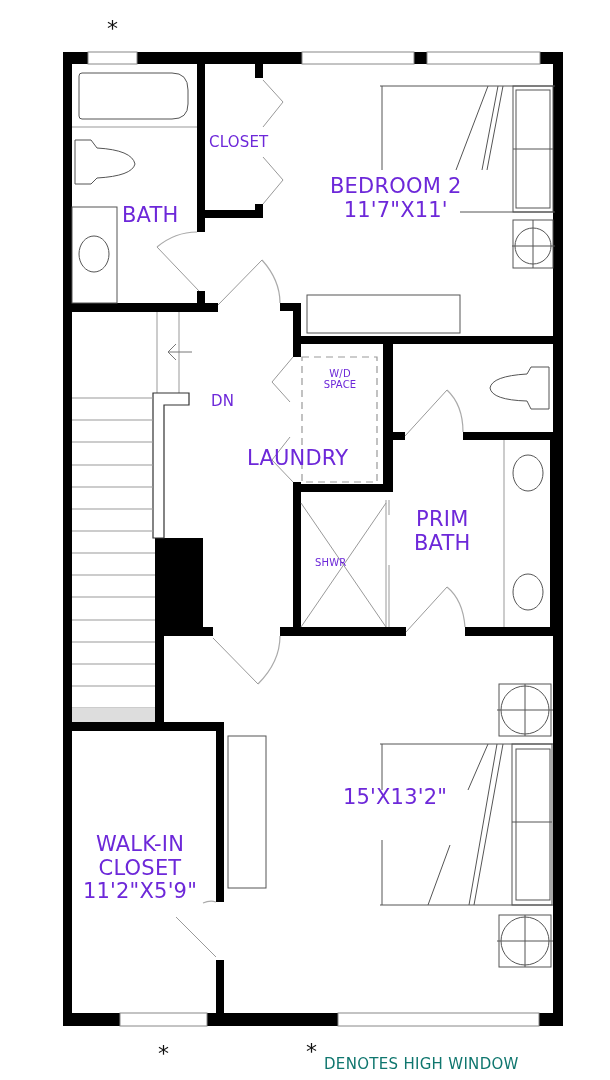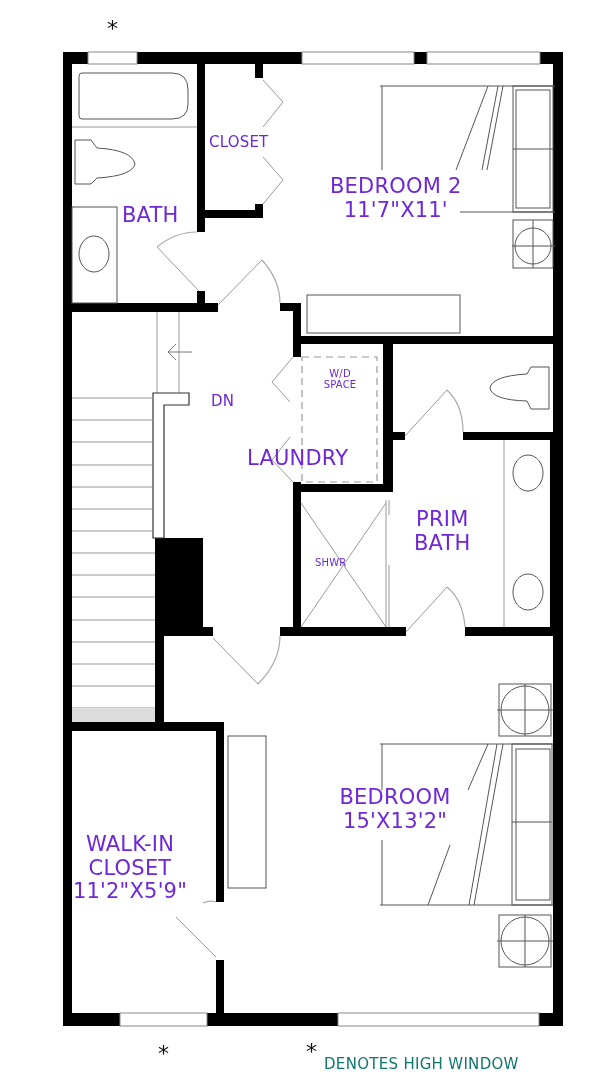--- a/index.html
+++ b/index.html
@@ -248,25 +248,24 @@
 <div class="lbl lg" style="left:247px; top:447px;text-align:center;">LAUNDRY</div>
 
 <div class="lbl lg" style="left:414px; top:508px;">
   <div>PRIM</div>
   <div>BATH</div>
 </div>
 
 <div class="lbl xs" style="left:315px; top:557px;text-align:right;">SHWR</div>
 
 <div class="lbl lg" style="left:325px; top:786px; width:140px;">
-  <div>BEDROOM</div>
   <div>15'X13'2"</div>
 </div>
 
-<div class="lbl lg" style="left:70px; top:833px; width:120px;">
+<div class="lbl lg" style="left:80px; top:833px; width:120px;">
   <div>WALK-IN</div>
   <div>CLOSET</div>
   <div>11'2"X5'9"</div>
 </div>
 
 <div class="star" style="left:107px; top:18px;">*</div>
 <div class="star" style="left:158px; top:1043px;">*</div>
 
 <div class="star" style="left:306px; top:1041px;">*</div>
 <div class="note" style="left:324px; top:1055px;">DENOTES HIGH WINDOW</div>

